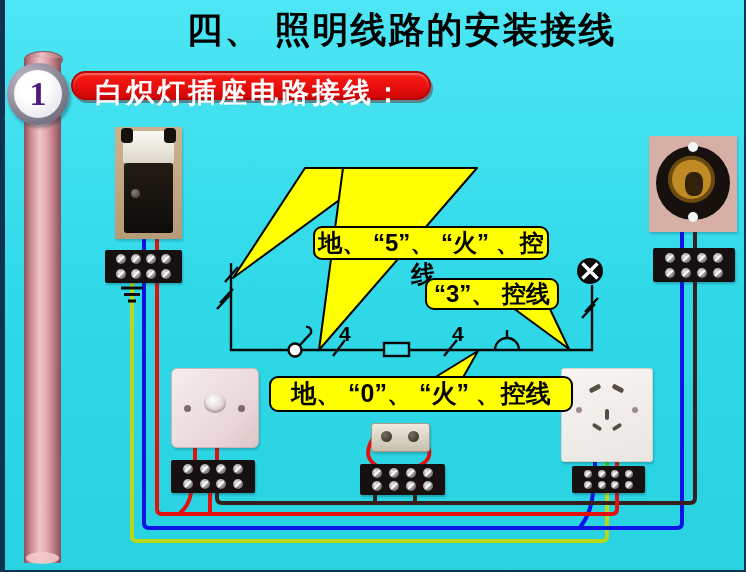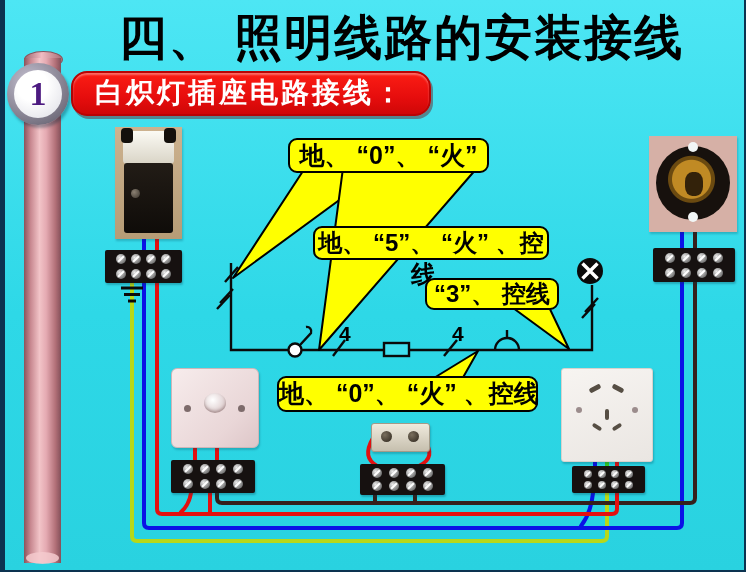--- a/index.html
+++ b/index.html
@@ -6,52 +6,52 @@
   body{width:746px;height:572px;position:relative;overflow:hidden;background:#0c3350;
        font-family:"Liberation Sans", sans-serif;}
   .stage{position:absolute;left:5px;top:0;right:2px;bottom:2px;
          background:linear-gradient(180deg,#4de6f4 0%,#2ed8e7 55%,#29d2e0 100%);}
   
   .layer-svg{position:absolute;left:0;top:0;z-index:1;}
   .z2{position:absolute;z-index:2;}
   .z3{position:absolute;z-index:3;}
   
   .title{left:0;right:0;top:6px;text-align:center;padding-left:54px;
-         font-size:48px;font-weight:900;color:#000;letter-spacing:2px;}
+         font-size:36px;font-weight:900;color:#000;letter-spacing:2px;}
   
   .pipe{left:19px;top:58px;width:37px;height:505px;
         background:linear-gradient(90deg,#8a545c 0%,#c88890 18%,#f2c4c8 42%,#e5aab2 60%,#b27078 85%,#84505a 100%);}
   .pipe-cap{left:19px;top:51px;width:37px;height:15px;border-radius:50%;
         background:linear-gradient(90deg,#a06a72,#f0bcc2 45%,#aa6e76);border:1px solid #8a545c;}
   .pipe-foot{left:21px;top:552px;width:33px;height:12px;border-radius:50%;
         background:#f4cacE;opacity:.85;}
   
   .badge{left:2px;top:63px;width:62px;height:62px;border-radius:50%;
          background:radial-gradient(circle at 35% 30%,#c4c0d0,#74707f 75%,#55515f);
          display:flex;align-items:center;justify-content:center;
          box-shadow:2px 3px 3px rgba(0,40,60,.35);}
   .badge-inner{width:48px;height:48px;border-radius:50%;
          background:radial-gradient(circle at 38% 32%,#ffffff 35%,#dcdce4);
          display:flex;align-items:center;justify-content:center;}
   .badge-num{font-family:"Liberation Serif",serif;font-weight:900;font-size:34px;color:#4c1a80;}
   
-  .banner{left:66px;top:71px;width:360px;height:45px;border-radius:16px;
+  .banner{left:66px;top:71px;width:360px;height:29px;border-radius:16px;
           background:linear-gradient(180deg,#fb1d14 0%,#e60d0d 60%,#cf0707 100%);
           border:2px solid #b80404;box-sizing:border-box;
           box-shadow:2px 3px 0 rgba(110,0,0,.4), inset 0 2px 2px rgba(255,255,255,.35);}
   .banner-label{display:block;line-height:40px;padding-left:22px;color:#fff;
           font-size:28px;font-weight:bold;letter-spacing:3px;white-space:nowrap;}
   
   .bubble{background:var(--bubble_yellow,#ffff00);border:2.5px solid #000;border-radius:9px;
           box-sizing:border-box;text-align:center;font-weight:bold;color:#000;white-space:nowrap;}
   .b1{left:283px;top:138px;width:201px;height:35px;font-size:25px;line-height:30px;}
   .b2{left:308px;top:226px;width:236px;height:34px;font-size:24px;line-height:29px;}
   .b2b{left:406px;top:258px;font-size:25px;font-weight:bold;color:#000;}
   .b3{left:420px;top:278px;width:134px;height:32px;font-size:24px;line-height:27px;}
-  .b4{left:272px;top:376px;width:261px;height:36px;font-size:25px;line-height:31px;}
+  .b4{left:264px;top:376px;width:304px;height:36px;font-size:25px;line-height:31px;}
   
   .wcount{font-size:21px;font-weight:bold;color:#000;}
   .w1{left:334px;top:322px;} .w2{left:447px;top:322px;}
   
   .photo{box-shadow:1px 2px 2px rgba(0,60,80,.25);}
   .ph-tl{left:110px;top:127px;width:67px;height:112px;
          background:linear-gradient(180deg,#cdb28f,#b59c76);}
   .ph-tl .cap{position:absolute;left:8px;top:4px;width:51px;height:33px;border-radius:4px;
          background:linear-gradient(180deg,#fbfaf4,#d9d4c6);}
   .ph-tl .knob{position:absolute;top:-3px;width:12px;height:15px;border-radius:4px;background:#14100c;}
@@ -267,21 +267,20 @@
       <span class="screw"></span>
       <span class="screw"></span>
       <span class="screw"></span>
       <span class="screw"></span>
       <span class="screw"></span>
       <span class="screw"></span>
       <span class="screw"></span>
       <span class="screw"></span>
     </div>
 
-  <div class="z3 bubble b1">地、 “0”、 “火”</div>
   <div class="z3 bubble b2">地、 “5”、 “火” 、控</div>
   <span class="z3 b2b">线</span>
   <div class="z3 bubble b3">“3”、 控线</div>
   <div class="z3 bubble b4">地、 “0”、 “火” 、控线</div>
 
   <span class="z3 wcount w1">4</span>
   <span class="z3 wcount w2">4</span>
 </div>
 
 </body></html>

